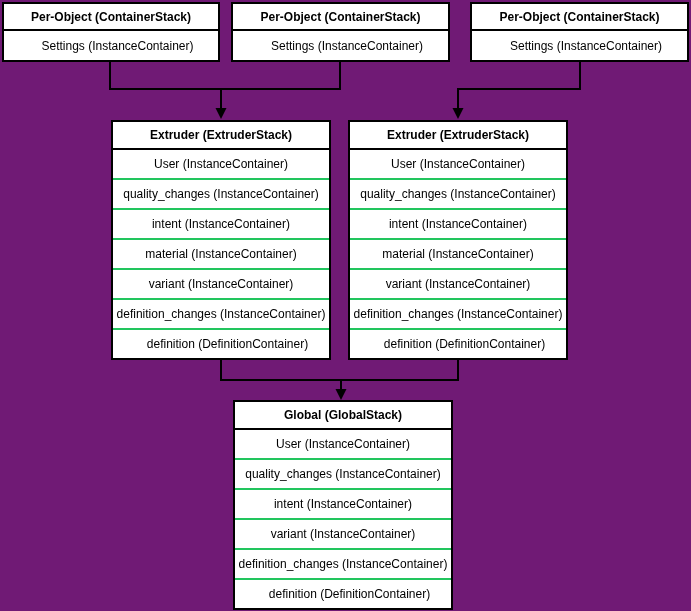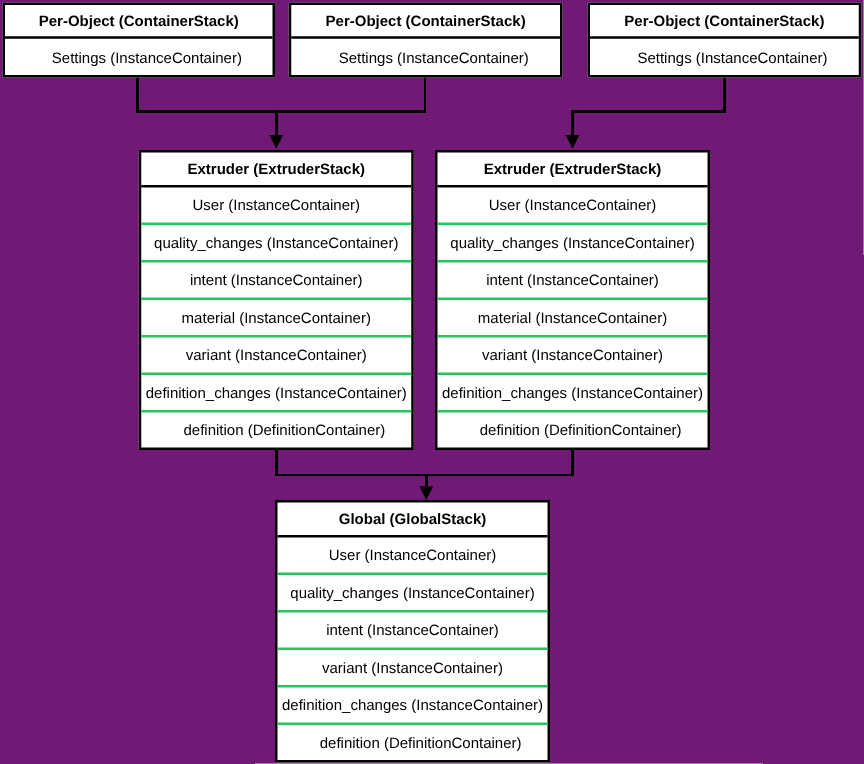--- a/index.html
+++ b/index.html
@@ -116,21 +116,21 @@
     <div class="box-title">Extruder (ExtruderStack)</div>
     <div class="box-row">User (InstanceContainer)</div>
     <div class="box-row">quality_changes (InstanceContainer)</div>
     <div class="box-row">intent (InstanceContainer)</div>
     <div class="box-row">material (InstanceContainer)</div>
     <div class="box-row">variant (InstanceContainer)</div>
     <div class="box-row">definition_changes (InstanceContainer)</div>
     <div class="box-row">definition (DefinitionContainer)</div>
   </div>
 
-  <div class="stack-box" style="left:220px; top:400px; width:220px;">
+  <div class="stack-box" style="left:233px; top:400px; width:220px;">
     <div class="box-title">Global (GlobalStack)</div>
     <div class="box-row">User (InstanceContainer)</div>
     <div class="box-row">quality_changes (InstanceContainer)</div>
     <div class="box-row">intent (InstanceContainer)</div>
     <div class="box-row">variant (InstanceContainer)</div>
     <div class="box-row">definition_changes (InstanceContainer)</div>
     <div class="box-row">definition (DefinitionContainer)</div>
   </div>
 
 </div>

